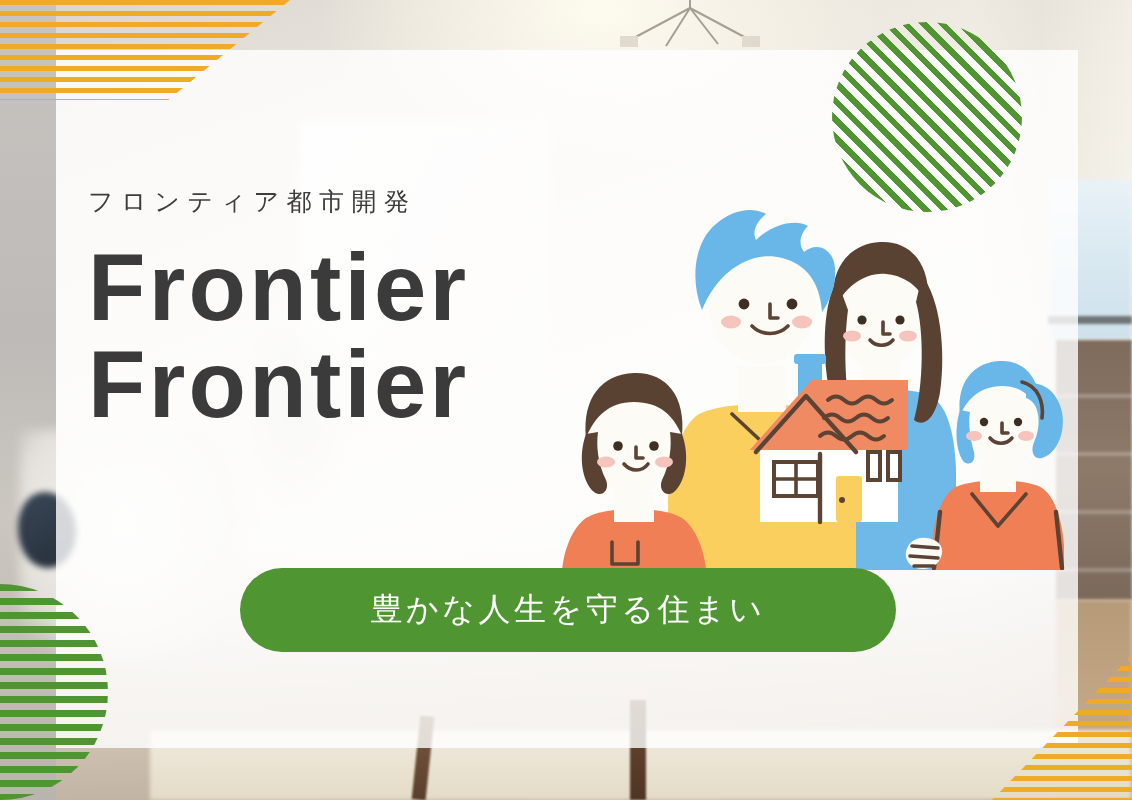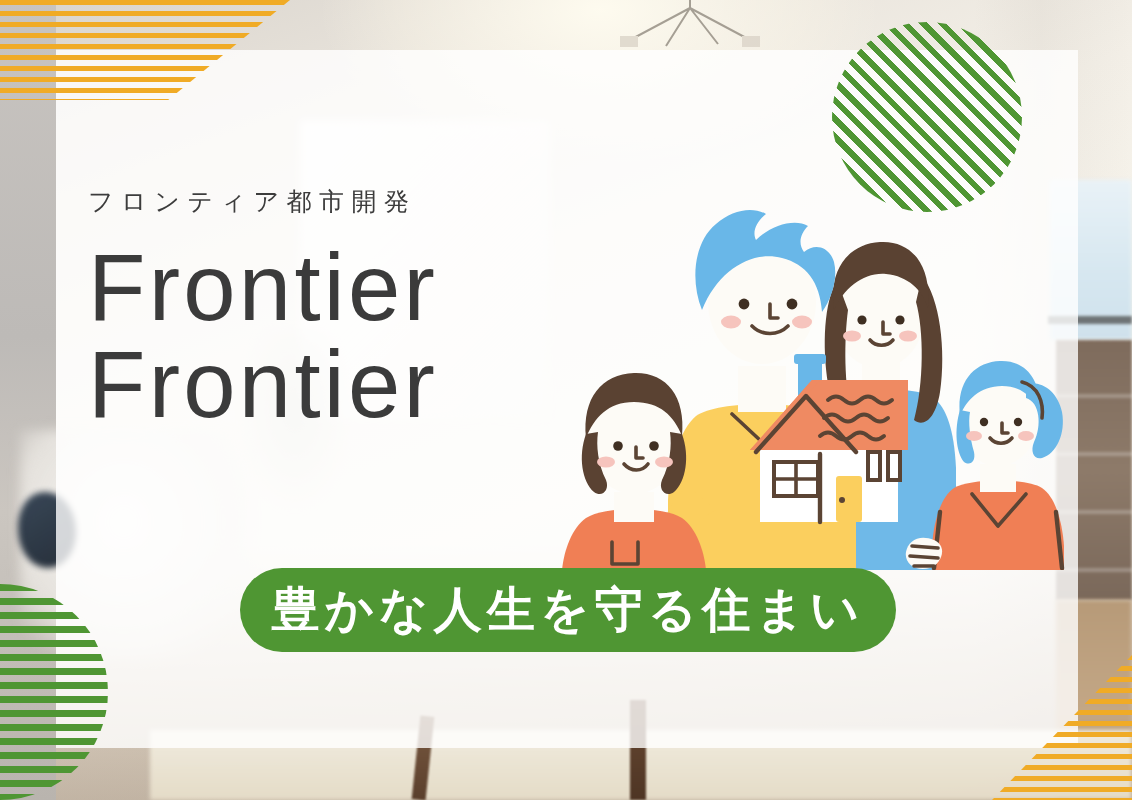--- a/index.html
+++ b/index.html
@@ -160,40 +160,40 @@
     letter-spacing: 0.30em;
     color: #3c3c3c;
     font-weight: 400;
     line-height: 1.2;
     white-space: nowrap;
   }
   .headline {
     margin-top: 24px;
     font-size: 94px;
     line-height: 1.03;
-    font-weight: 400;
+    font-weight: 700;
     letter-spacing: 0.035em;
     color: #3b3b3b;
   }
   .headline .ln { display: block; white-space: nowrap; }
 
   
   .cta-pill {
     position: absolute;
     left: 240px; top: 568px;
     width: 656px; height: 84px;
     border-radius: 42px;
     background: var(--green);
     display: flex; align-items: center; justify-content: center;
     cursor: pointer;
   }
   .cta-pill .cta-label {
     color: #ffffff;
-    font-size: 48px;
-    font-weight: 700;
+    font-size: 32px;
+    font-weight: 400;
     letter-spacing: 0.11em;
     white-space: nowrap;
   }
 
   
   .family-illus {
     position: absolute;
     left: 556px; top: 170px;
     width: 540px; height: 400px;
   }

